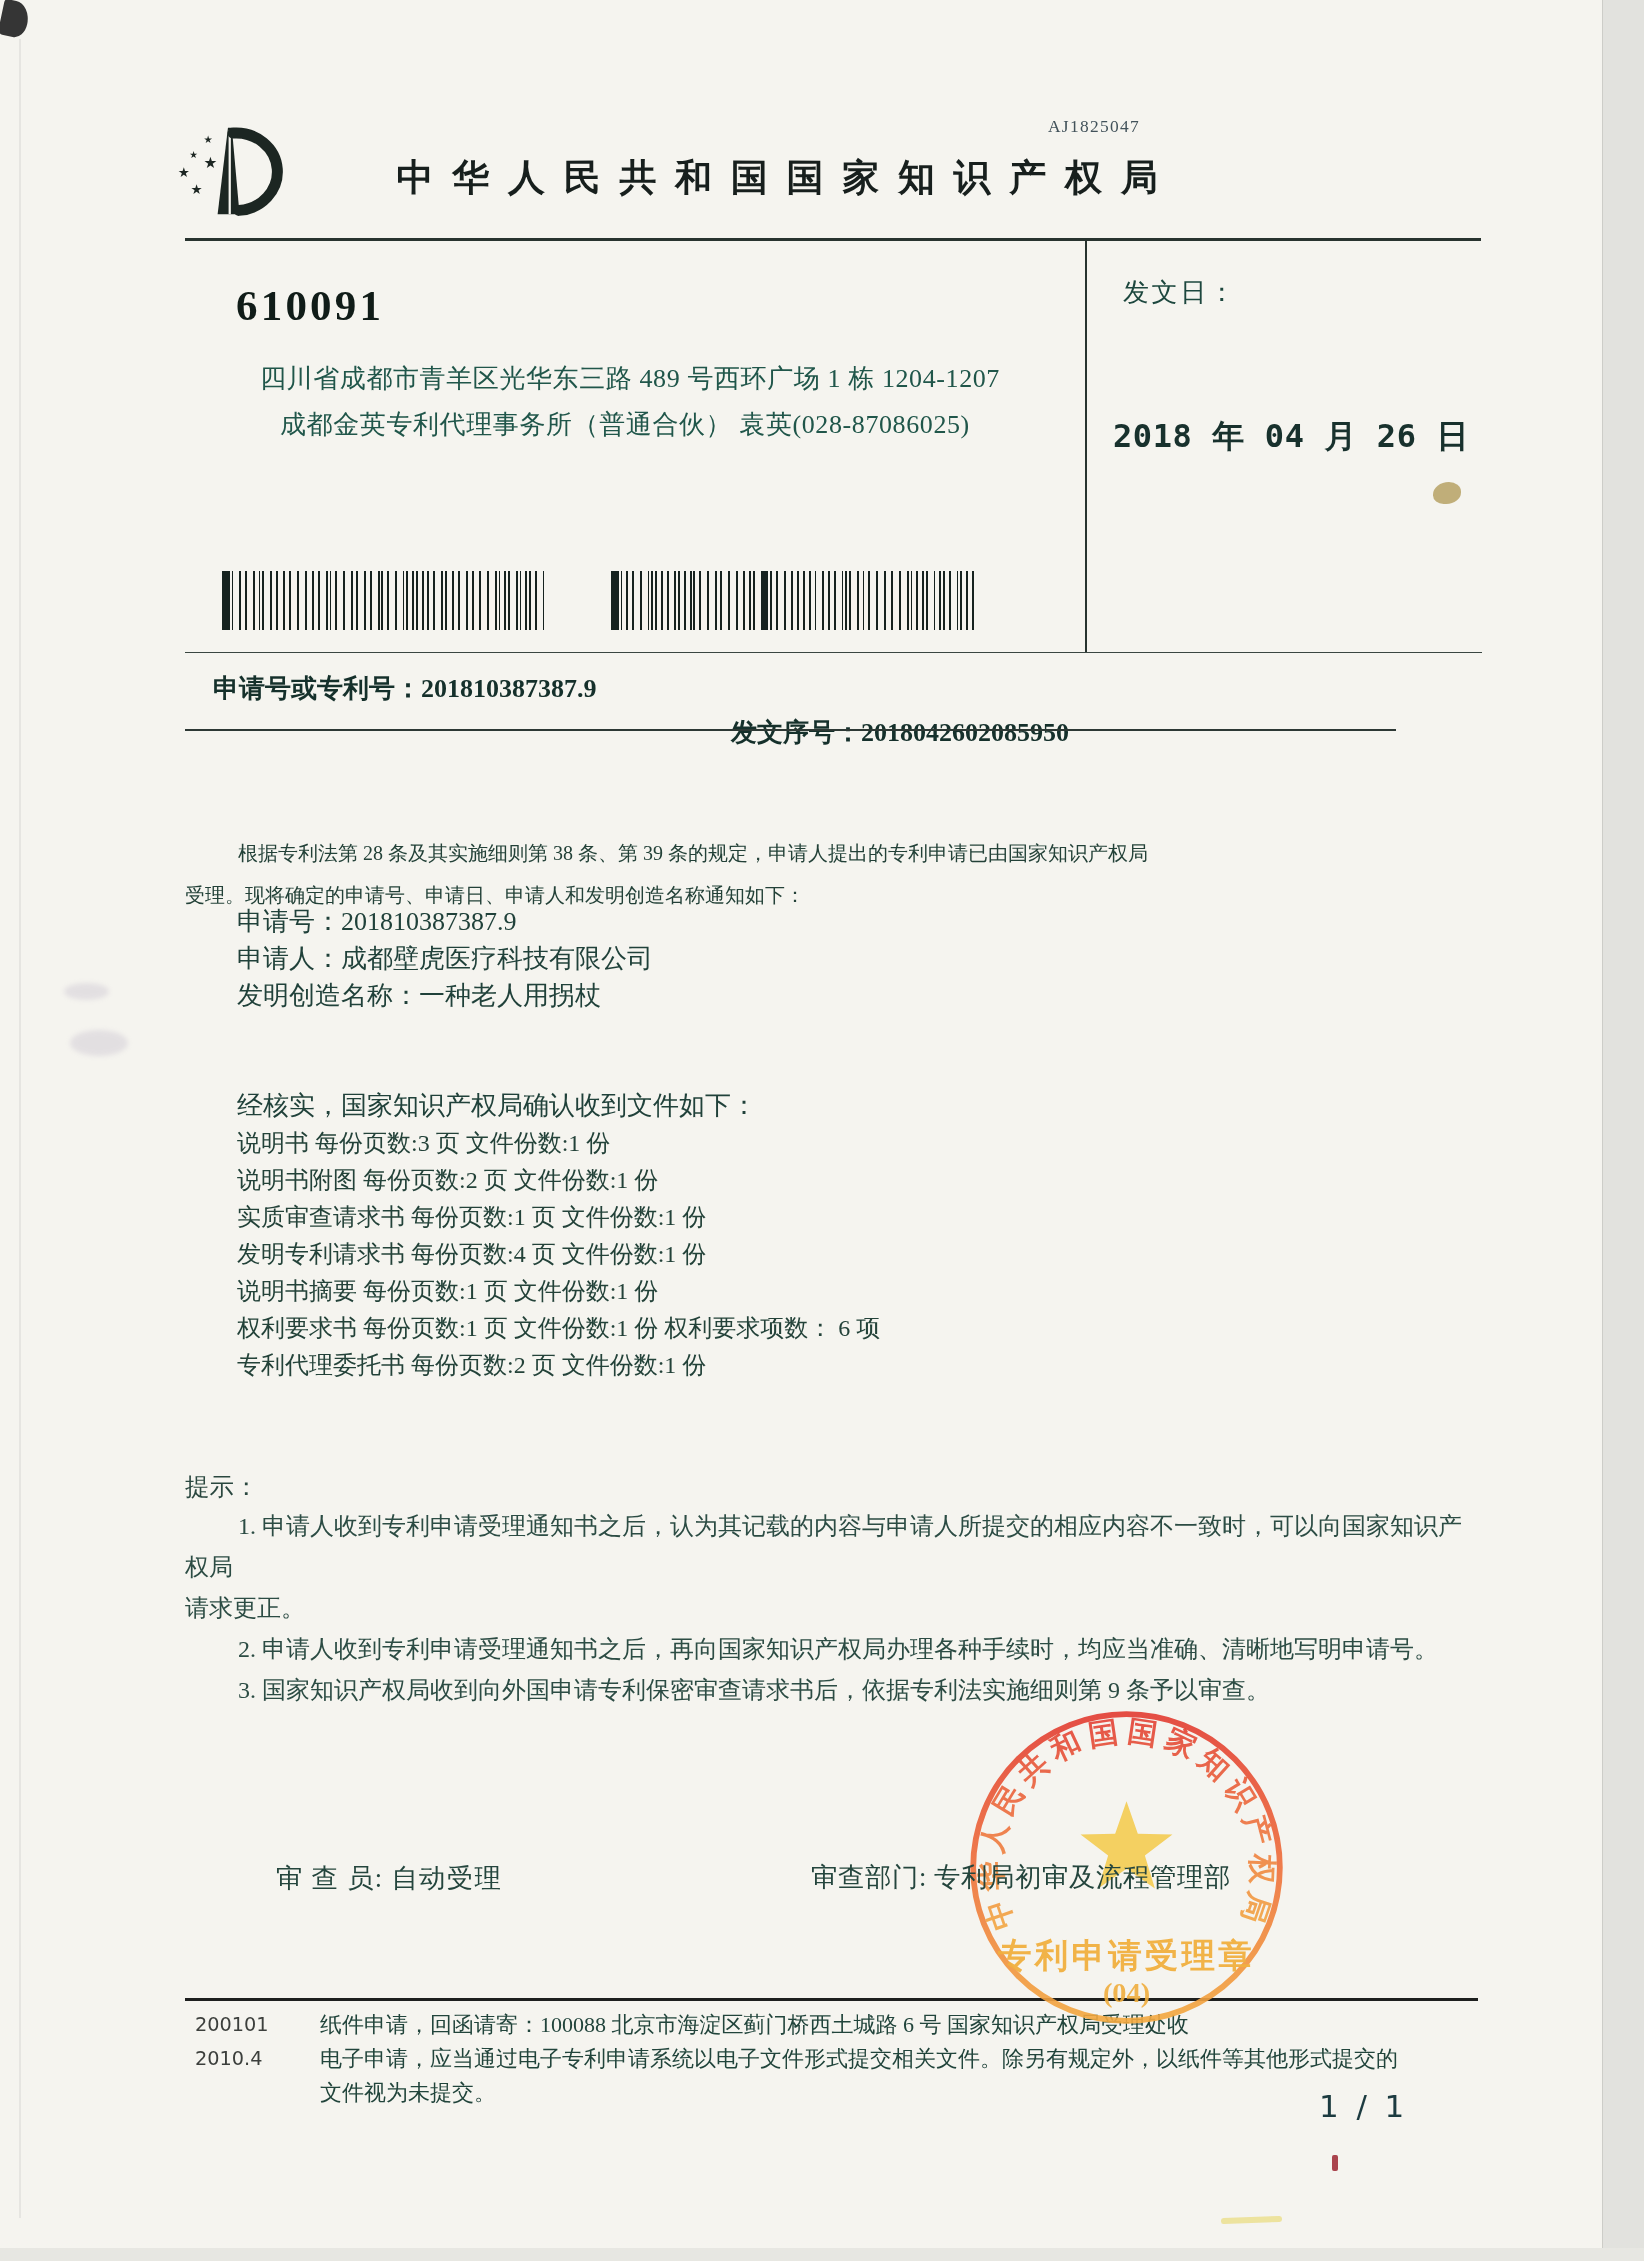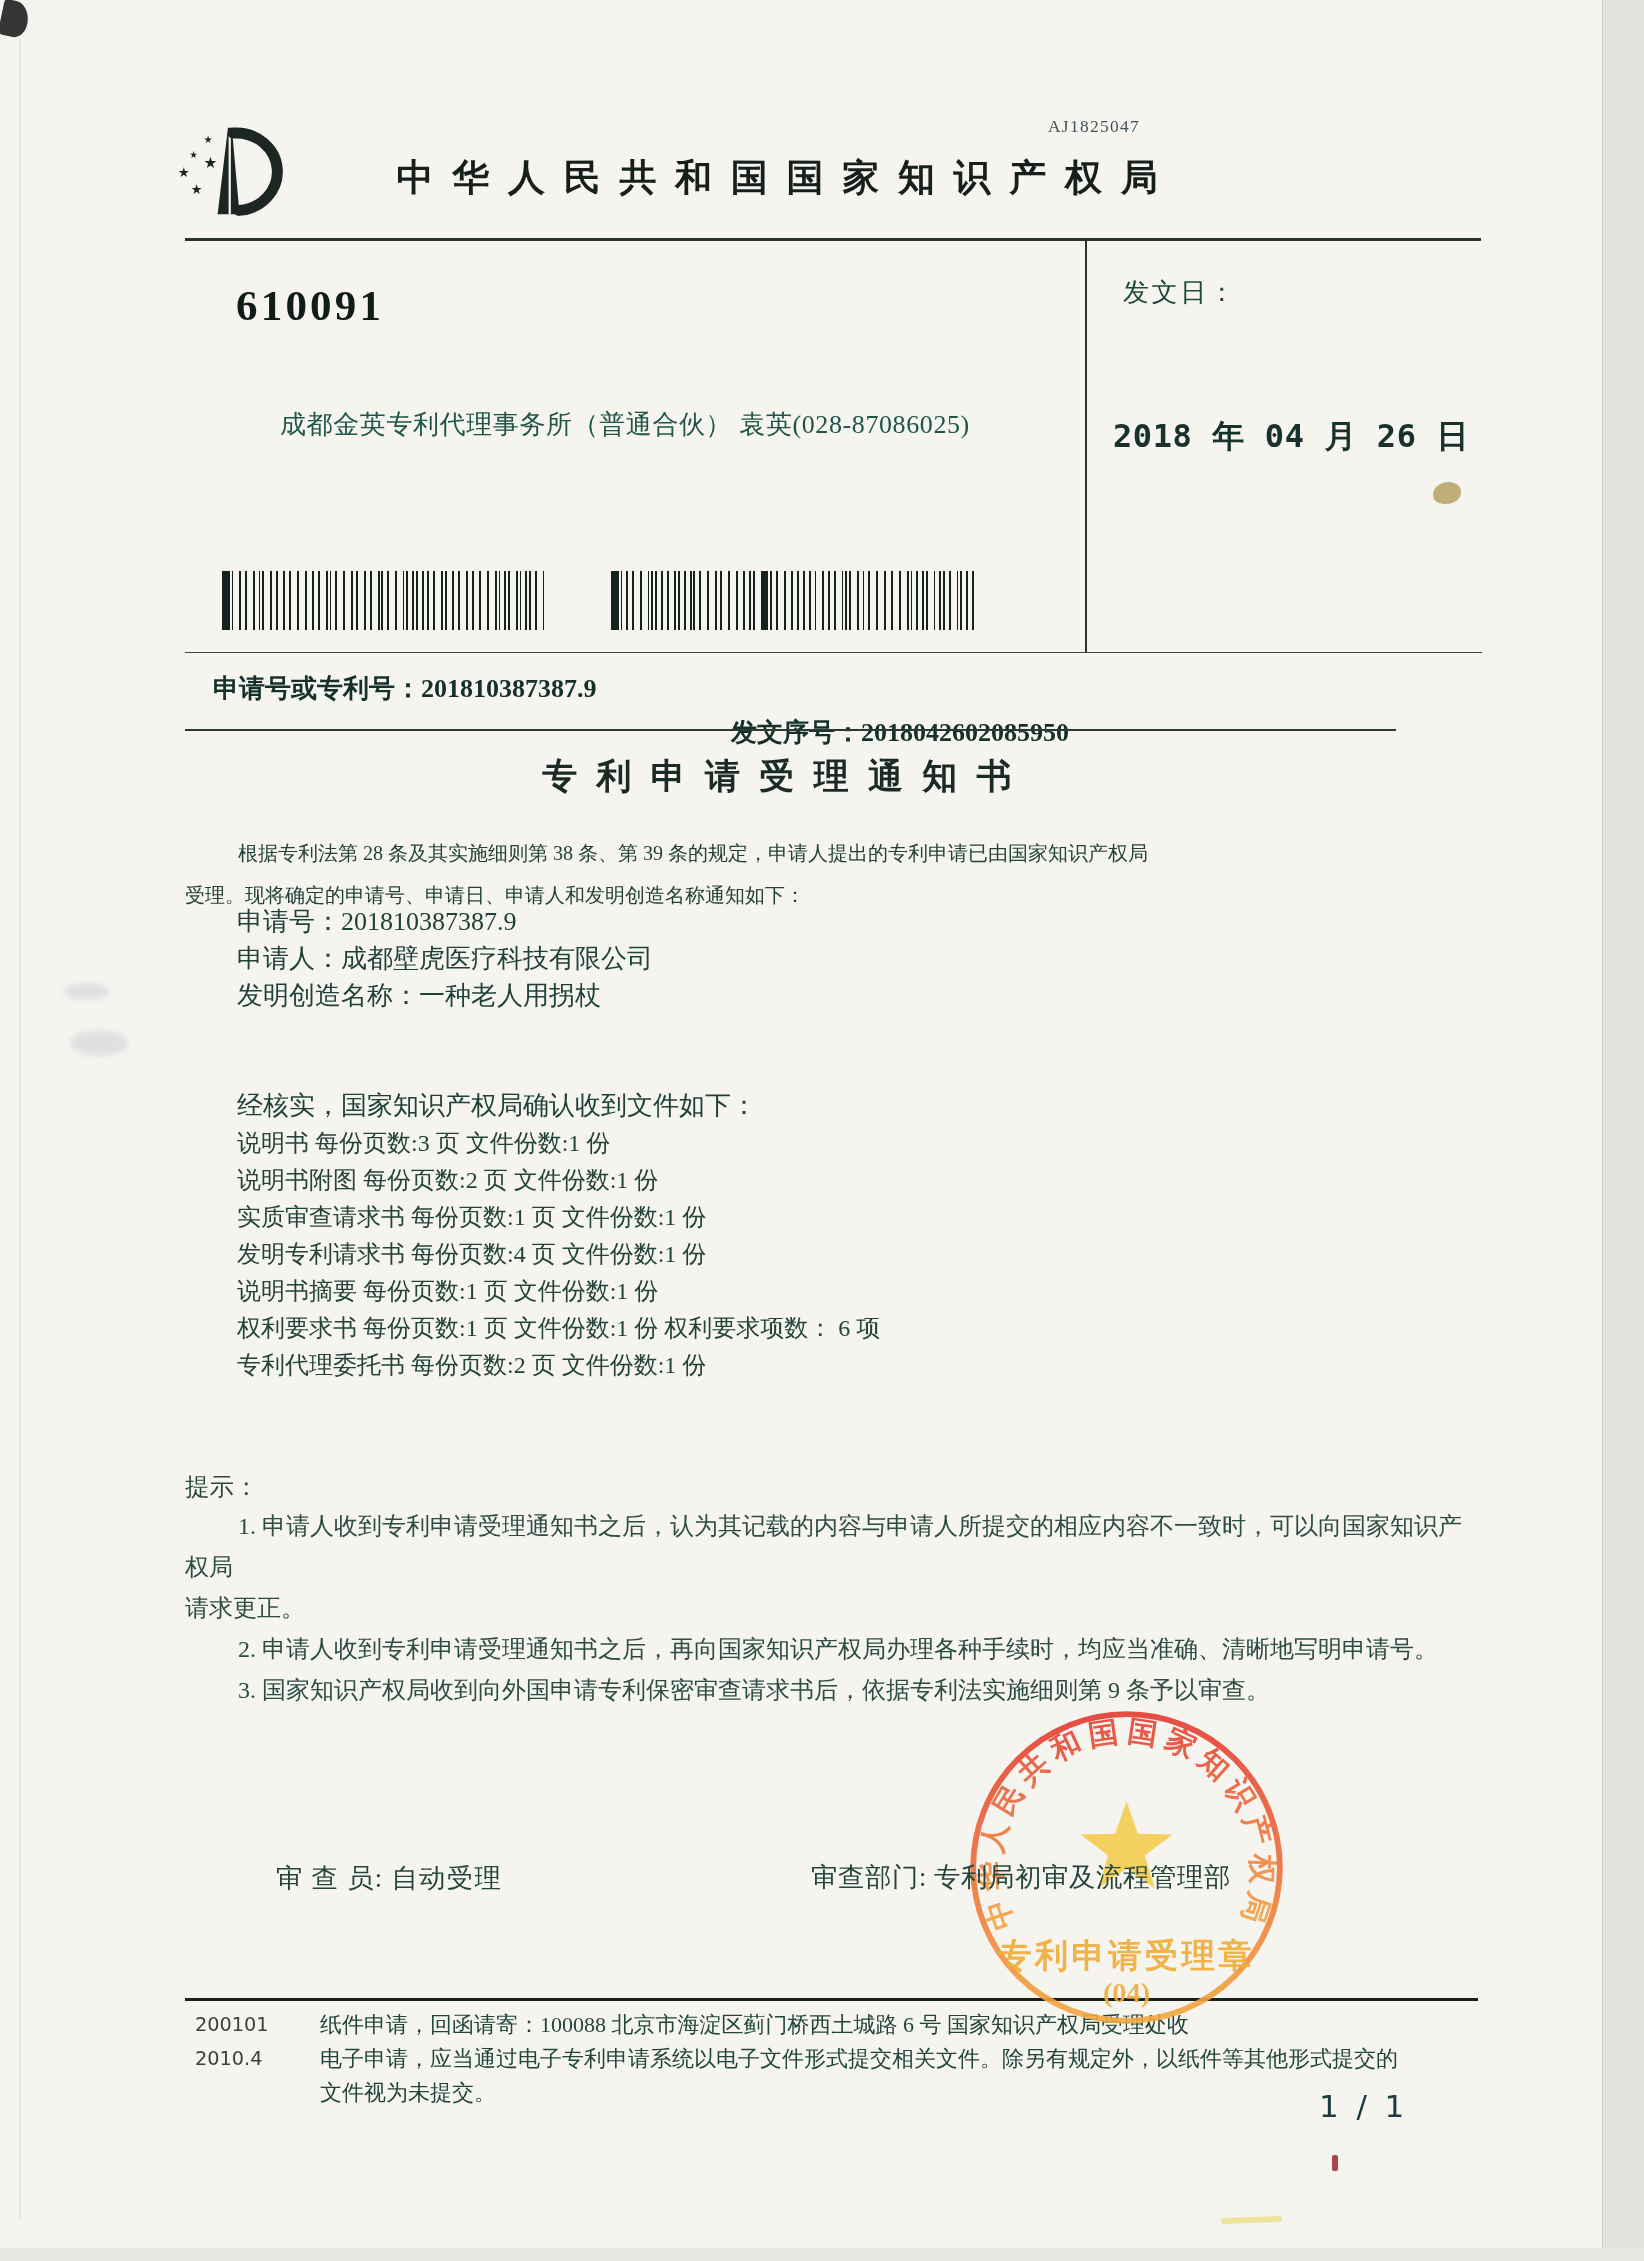--- a/index.html
+++ b/index.html
@@ -97,38 +97,38 @@
     <text x="4" y="82" font-size="21" fill="#1c2622" font-family="DejaVu Sans, sans-serif">★</text>
     <text x="24" y="108" font-size="21" fill="#1c2622" font-family="DejaVu Sans, sans-serif">★</text>
   </svg>
 
   <div class="abs doc-code">AJ1825047</div>
   <div class="abs office-name">中华人民共和国国家知识产权局</div>
   <div class="abs rule rule-header"></div>
   <div class="abs v-divider"></div>
 
   <div class="abs postal">610091</div>
+  <div class="abs addr1">四川省成都市青羊区光华东三路 489 号西环广场 1 栋 1204-1207</div>
   <div class="abs addr2">成都金英专利代理事务所（普通合伙）  袁英(028-87086025)</div>
 
   <div class="abs date-label">发文日：</div>
   <div class="abs date-value">2018 年 04 月 26 日</div>
 
   <div class="abs barcode barcode-1" id="barcode1"><span style="width: 7.7px; margin-right: 1.9px;"></span><span style="width: 1.9px; margin-right: 5.8px;"></span><span style="width: 1.9px; margin-right: 3.9px;"></span><span style="width: 1.9px; margin-right: 5.8px;"></span><span style="width: 1.9px; margin-right: 3.9px;"></span><span style="width: 1.9px; margin-right: 1.9px;"></span><span style="width: 1.9px; margin-right: 5.8px;"></span><span style="width: 1.9px; margin-right: 3.9px;"></span><span style="width: 1.9px; margin-right: 5.8px;"></span><span style="width: 1.9px; margin-right: 3.9px;"></span><span style="width: 1.9px; margin-right: 5.8px;"></span><span style="width: 1.9px; margin-right: 5.8px;"></span><span style="width: 1.9px; margin-right: 5.8px;"></span><span style="width: 1.9px; margin-right: 3.9px;"></span><span style="width: 1.9px; margin-right: 5.8px;"></span><span style="width: 1.9px; margin-right: 1.9px;"></span><span style="width: 1.9px; margin-right: 3.9px;"></span><span style="width: 1.9px; margin-right: 5.8px;"></span><span style="width: 1.9px; margin-right: 5.8px;"></span><span style="width: 1.9px; margin-right: 3.9px;"></span><span style="width: 1.9px; margin-right: 5.8px;"></span><span style="width: 1.9px; margin-right: 3.9px;"></span><span style="width: 1.9px; margin-right: 5.8px;"></span><span style="width: 1.9px; margin-right: 1.9px;"></span><span style="width: 1.9px; margin-right: 3.9px;"></span><span style="width: 1.9px; margin-right: 5.8px;"></span><span style="width: 1.9px; margin-right: 5.8px;"></span><span style="width: 1.9px; margin-right: 1.9px;"></span><span style="width: 1.9px; margin-right: 3.9px;"></span><span style="width: 1.9px; margin-right: 1.9px;"></span><span style="width: 1.9px; margin-right: 3.9px;"></span><span style="width: 1.9px; margin-right: 3.9px;"></span><span style="width: 1.9px; margin-right: 3.9px;"></span><span style="width: 1.9px; margin-right: 5.8px;"></span><span style="width: 1.9px; margin-right: 1.9px;"></span><span style="width: 1.9px; margin-right: 5.8px;"></span><span style="width: 1.9px; margin-right: 3.9px;"></span><span style="width: 1.9px; margin-right: 5.8px;"></span><span style="width: 1.9px; margin-right: 3.9px;"></span><span style="width: 1.9px; margin-right: 5.8px;"></span><span style="width: 1.9px; margin-right: 5.8px;"></span><span style="width: 1.9px; margin-right: 5.8px;"></span><span style="width: 1.9px; margin-right: 1.9px;"></span><span style="width: 1.9px; margin-right: 3.9px;"></span><span style="width: 1.9px; margin-right: 1.9px;"></span><span style="width: 1.9px; margin-right: 5.8px;"></span><span style="width: 1.9px; margin-right: 1.9px;"></span><span style="width: 1.9px; margin-right: 3.9px;"></span><span style="width: 1.9px; margin-right: 1.9px;"></span><span style="width: 1.9px; margin-right: 3.9px;"></span><span style="width: 1.9px; margin-right: 5.8px;"></span><span style="width: 1.9px; margin-right: 3.9px;"></span></div>
   <div class="abs barcode barcode-2" id="barcode2"><span style="width: 7.7px; margin-right: 1.9px;"></span><span style="width: 1.9px; margin-right: 3.9px;"></span><span style="width: 1.9px; margin-right: 3.9px;"></span><span style="width: 1.9px; margin-right: 5.8px;"></span><span style="width: 1.9px; margin-right: 5.8px;"></span><span style="width: 1.9px; margin-right: 1.9px;"></span><span style="width: 1.9px; margin-right: 1.9px;"></span><span style="width: 1.9px; margin-right: 3.9px;"></span><span style="width: 1.9px; margin-right: 3.9px;"></span><span style="width: 1.9px; margin-right: 5.8px;"></span><span style="width: 1.9px; margin-right: 1.9px;"></span><span style="width: 1.9px; margin-right: 3.9px;"></span><span style="width: 1.9px; margin-right: 3.9px;"></span><span style="width: 1.9px; margin-right: 1.9px;"></span><span style="width: 1.9px; margin-right: 3.9px;"></span><span style="width: 1.9px; margin-right: 5.8px;"></span><span style="width: 1.9px; margin-right: 5.8px;"></span><span style="width: 1.9px; margin-right: 3.9px;"></span><span style="width: 1.9px; margin-right: 5.8px;"></span><span style="width: 1.9px; margin-right: 5.8px;"></span><span style="width: 1.9px; margin-right: 5.8px;"></span><span style="width: 1.9px; margin-right: 3.9px;"></span><span style="width: 1.9px; margin-right: 1.9px;"></span><span style="width: 1.9px; margin-right: 5.8px;"></span><span style="width: 7.7px; margin-right: 1.9px;"></span><span style="width: 1.9px; margin-right: 3.9px;"></span><span style="width: 1.9px; margin-right: 5.8px;"></span><span style="width: 1.9px; margin-right: 5.8px;"></span><span style="width: 1.9px; margin-right: 3.9px;"></span><span style="width: 1.9px; margin-right: 3.9px;"></span><span style="width: 1.9px; margin-right: 3.9px;"></span><span style="width: 1.9px; margin-right: 3.9px;"></span><span style="width: 1.9px; margin-right: 5.8px;"></span><span style="width: 1.9px; margin-right: 3.9px;"></span><span style="width: 1.9px; margin-right: 3.9px;"></span><span style="width: 1.9px; margin-right: 5.8px;"></span><span style="width: 1.9px; margin-right: 1.9px;"></span><span style="width: 1.9px; margin-right: 1.9px;"></span><span style="width: 1.9px; margin-right: 5.8px;"></span><span style="width: 1.9px; margin-right: 3.9px;"></span><span style="width: 1.9px; margin-right: 3.9px;"></span><span style="width: 1.9px; margin-right: 5.8px;"></span><span style="width: 1.9px; margin-right: 5.8px;"></span><span style="width: 1.9px; margin-right: 5.8px;"></span><span style="width: 1.9px; margin-right: 5.8px;"></span><span style="width: 1.9px; margin-right: 5.8px;"></span><span style="width: 1.9px; margin-right: 1.9px;"></span><span style="width: 1.9px; margin-right: 3.9px;"></span><span style="width: 1.9px; margin-right: 3.9px;"></span><span style="width: 1.9px; margin-right: 1.9px;"></span><span style="width: 1.9px; margin-right: 5.8px;"></span><span style="width: 1.9px; margin-right: 3.9px;"></span><span style="width: 1.9px; margin-right: 1.9px;"></span><span style="width: 1.9px; margin-right: 3.9px;"></span><span style="width: 1.9px; margin-right: 5.8px;"></span><span style="width: 1.9px; margin-right: 1.9px;"></span><span style="width: 1.9px; margin-right: 3.9px;"></span><span style="width: 1.9px; margin-right: 3.9px;"></span><span style="width: 1.9px; margin-right: 5.8px;"></span></div>
   <div class="abs rule-thin"></div>
 
   <div class="abs ref ref-app">
     <span>申请号或专利号：</span><span>201810387387.9</span>
   </div>
   <div class="abs ref ref-serial">
     <span>发文序号：</span><span>2018042602085950</span>
   </div>
   <div class="abs rule-ref"></div>
 
-  <div class="abs notice-title">专利申请受理通知书</div>
   <div class="abs intro">
     <div class="ind">根据专利法第 28 条及其实施细则第 38 条、第 39 条的规定，申请人提出的专利申请已由国家知识产权局</div>
     <div>受理。现将确定的申请号、申请日、申请人和发明创造名称通知如下：</div>
   </div>
   <div class="abs fieldlist">
     <div>申请号：201810387387.9</div>
     <div>申请人：成都壁虎医疗科技有限公司</div>
     <div>发明创造名称：一种老人用拐杖</div>
   </div>
 

